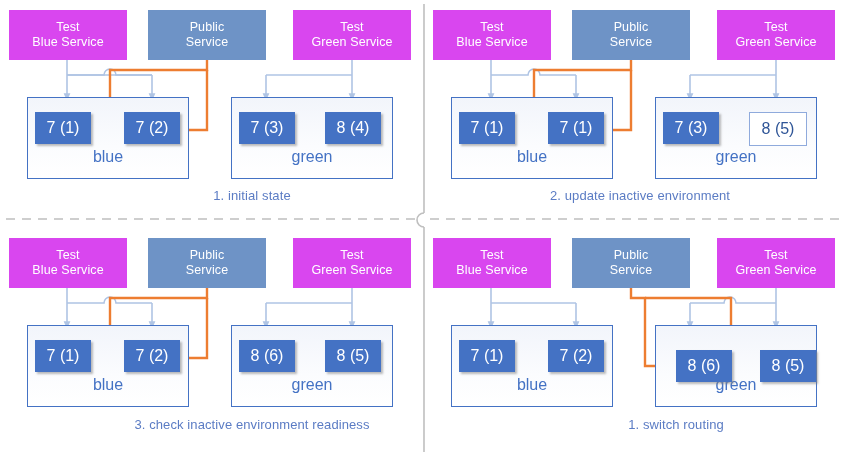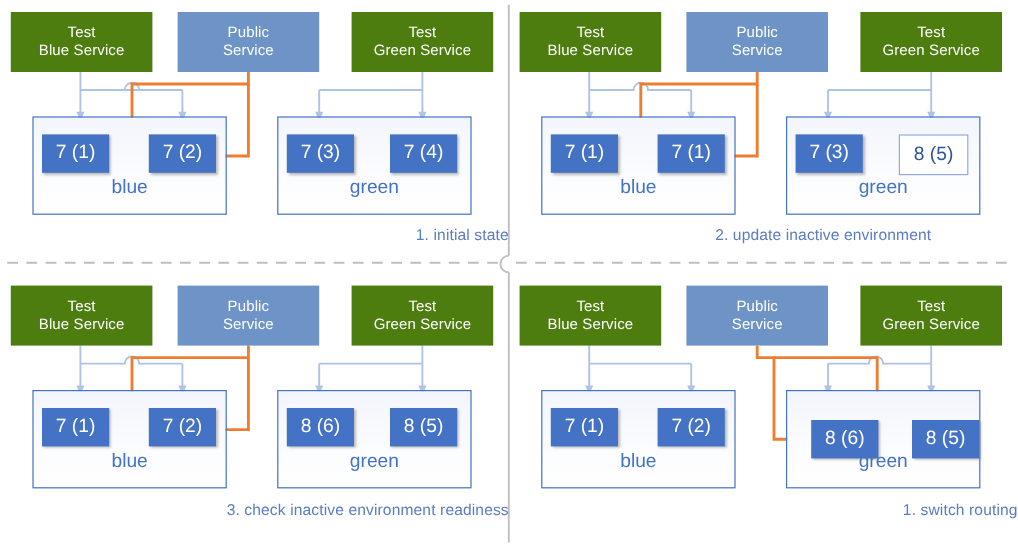--- a/index.html
+++ b/index.html
@@ -4,43 +4,43 @@
 <style>
   html,body{margin:0;padding:0;background:#ffffff;}
   body{width:848px;height:456px;overflow:hidden;
        font-family:"Liberation Sans","DejaVu Sans",sans-serif;}
   #stage{position:relative;width:848px;height:456px;background:#fff;}
 
   
   .svc{position:absolute;display:flex;align-items:center;justify-content:center;
        text-align:center;color:#ffffff;font-size:12.5px;line-height:15px;
        letter-spacing:.1px;}
-  .svc.test{background:#4d7c0f;}
+  .svc.test{background:#d946ef;}
   .svc.public{background:#6E93C6;}
 
   
   .env{position:absolute;border:1px solid #4472C4;
        background:linear-gradient(180deg,#F2F5FB 0%,#FBFCFE 60%,#FFFFFF 100%);}
   .envlabel{position:absolute;width:100%;text-align:center;color:#4472C4;
             font-size:16px;}
 
   
   .inst{position:absolute;display:flex;align-items:center;justify-content:center;
         font-size:16px;color:#ffffff;background:#4472C4;
         box-shadow:1.5px 1.5px 2px rgba(130,130,130,.55);}
   .inst.empty{background:#ffffff;color:#2F5597;border:1px solid #8FAADC;
         box-shadow:none;}
 
   
   .wires{position:absolute;left:0;top:0;width:848px;height:456px;
          pointer-events:none;}
 
   
-  .caption{position:absolute;text-align:right;color:#5B7CC4;font-size:13px;
-           letter-spacing:.1px;}
+  .caption{position:absolute;text-align:center;color:#5B7CC4;font-size:13px;
+           letter-spacing:.1px;margin-left:40px;}
 </style>
 </head>
 <body>
 
 <div id="stage">
 
   <svg class="wires" viewBox="0 0 848 456" xmlns="http://www.w3.org/2000/svg">
     <defs>
       <marker id="bluehead" markerWidth="9" markerHeight="9" refX="4.2" refY="4" orient="auto" markerUnits="userSpaceOnUse">
         <path d="M0.4,0.6 L8,4 L0.4,7.4 Z" fill="#AFC4E4"></path>
@@ -141,21 +141,21 @@
     <div class="env" style="left:27px;top:97px;width:160px;height:80px;">
       <div class="envlabel" style="top:50px;">blue</div>
     </div>
     <div class="inst" style="left:35px;top:112px;width:56px;height:32px;">7 (1)</div>
     <div class="inst" style="left:124px;top:112px;width:56px;height:32px;">7 (2)</div>
 
     <div class="env" style="left:231px;top:97px;width:160px;height:80px;">
       <div class="envlabel" style="top:50px;">green</div>
     </div>
     <div class="inst" style="left:239px;top:112px;width:56px;height:32px;">7 (3)</div>
-    <div class="inst" style="left:325px;top:112px;width:56px;height:32px;">7 (4)</div>
+    <div class="inst" style="left:325px;top:112px;width:56px;height:32px;">8 (4)</div>
 
     <div class="caption" style="left:0px;top:188px;width:424px;">1. initial state</div>
   </div>
 
   <div>
     <div class="svc test" style="left:433px;top:10px;width:118px;height:50px;">
       <span>
         <span>Test</span><br>
         <span>Blue Service</span>
       </span>

